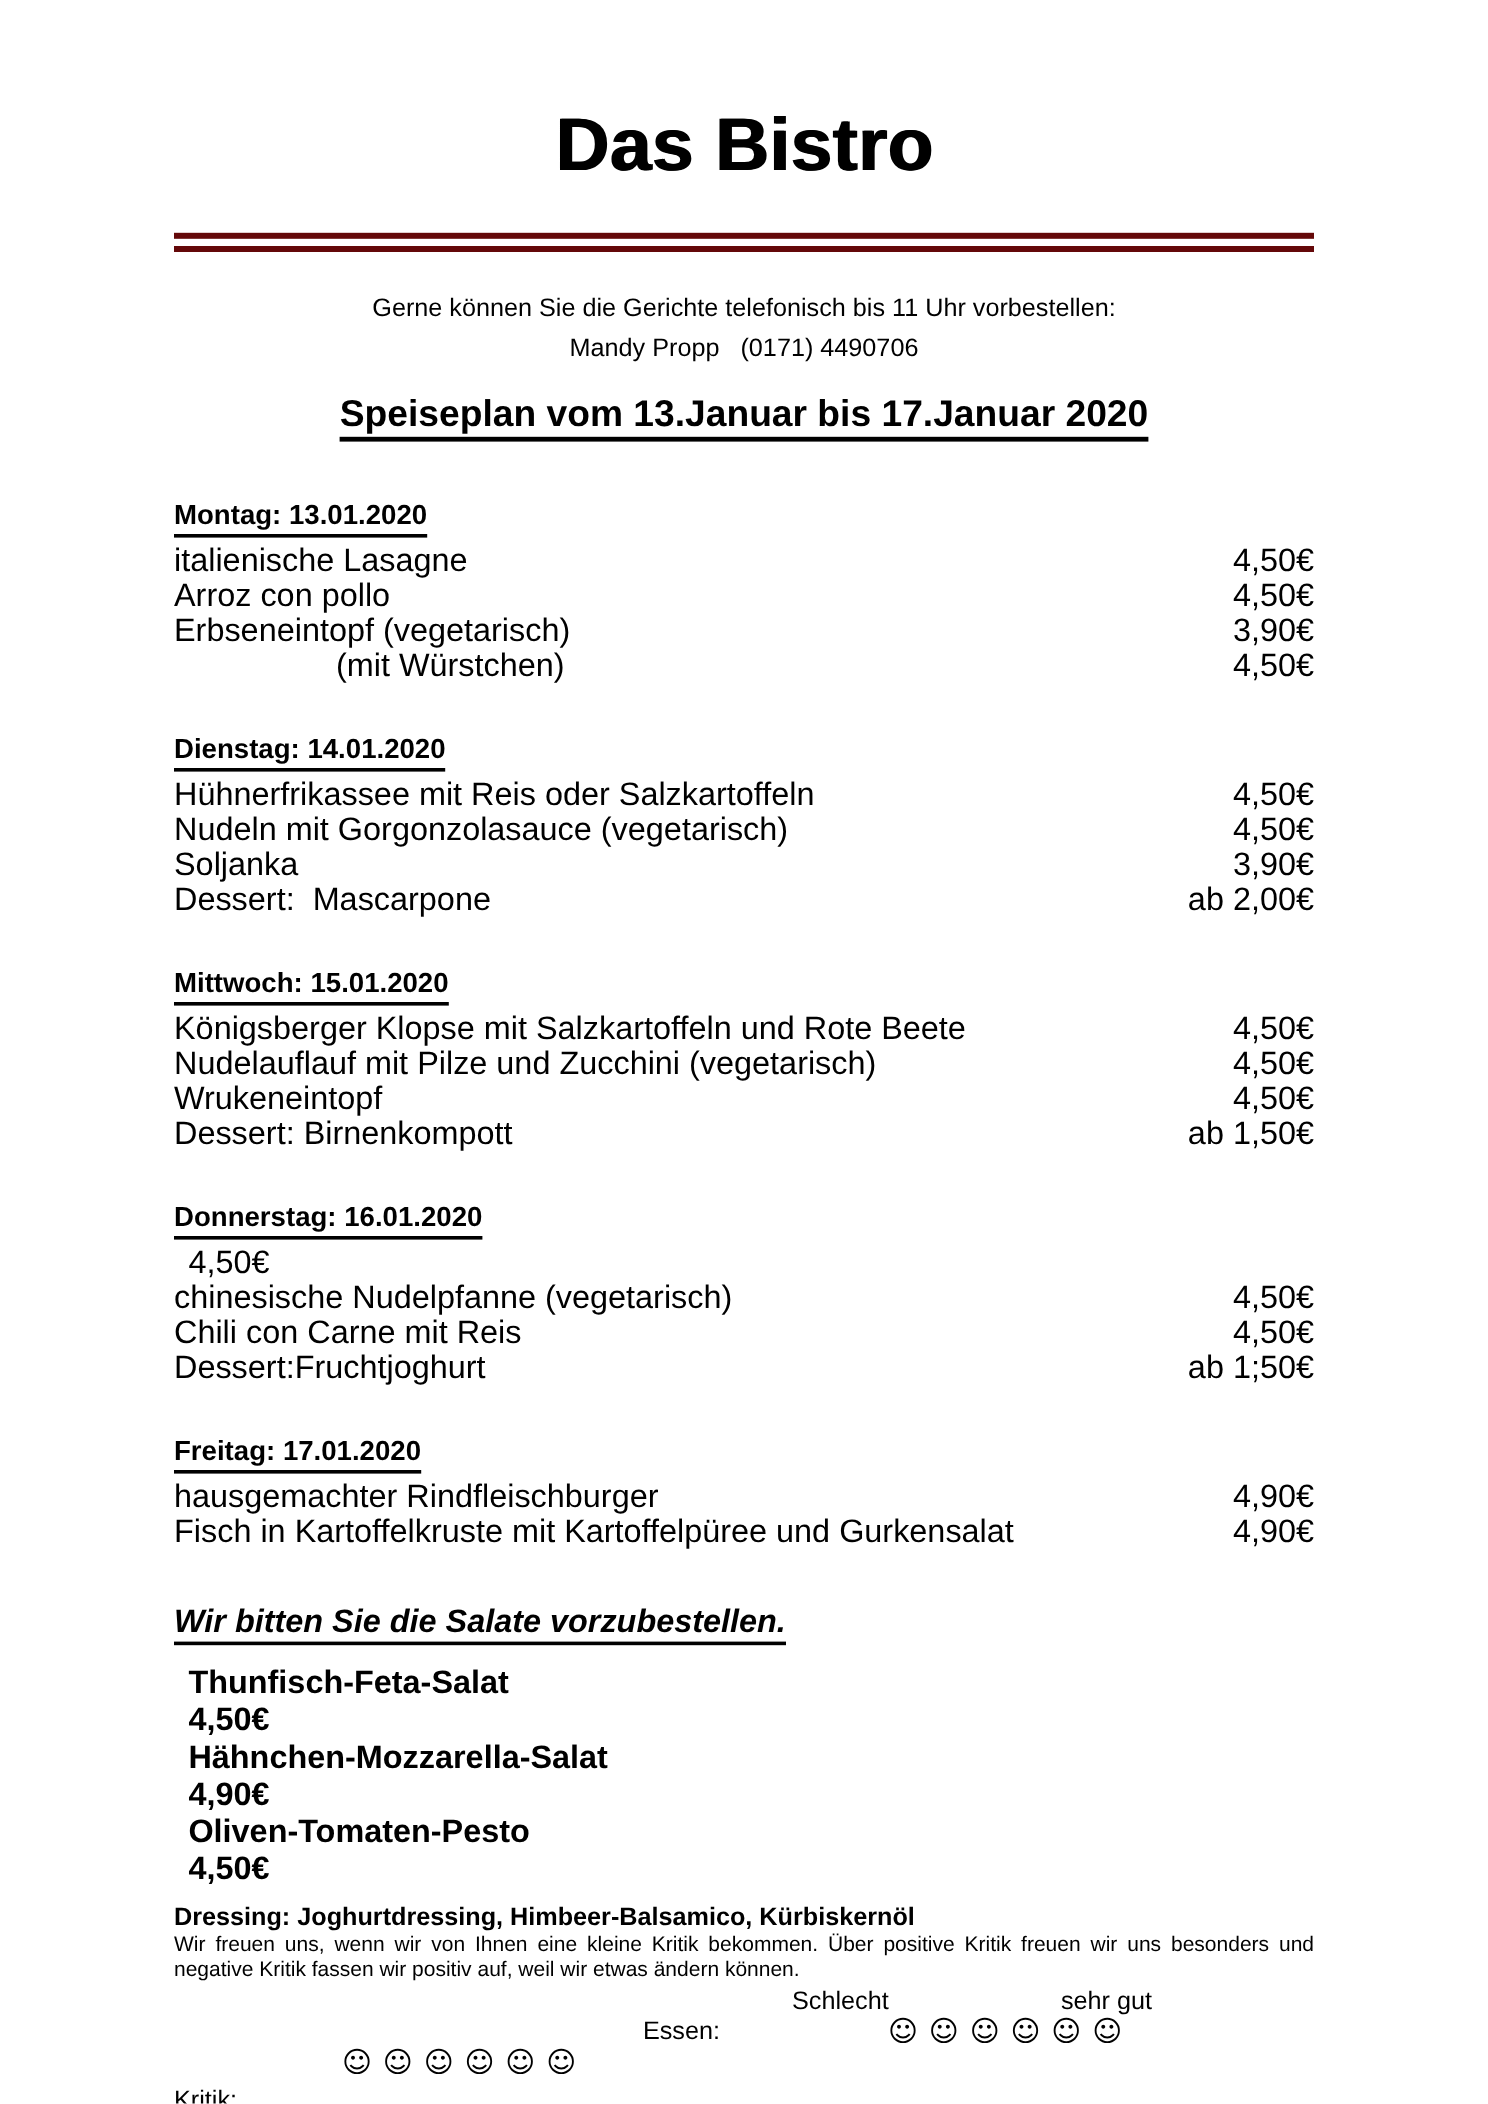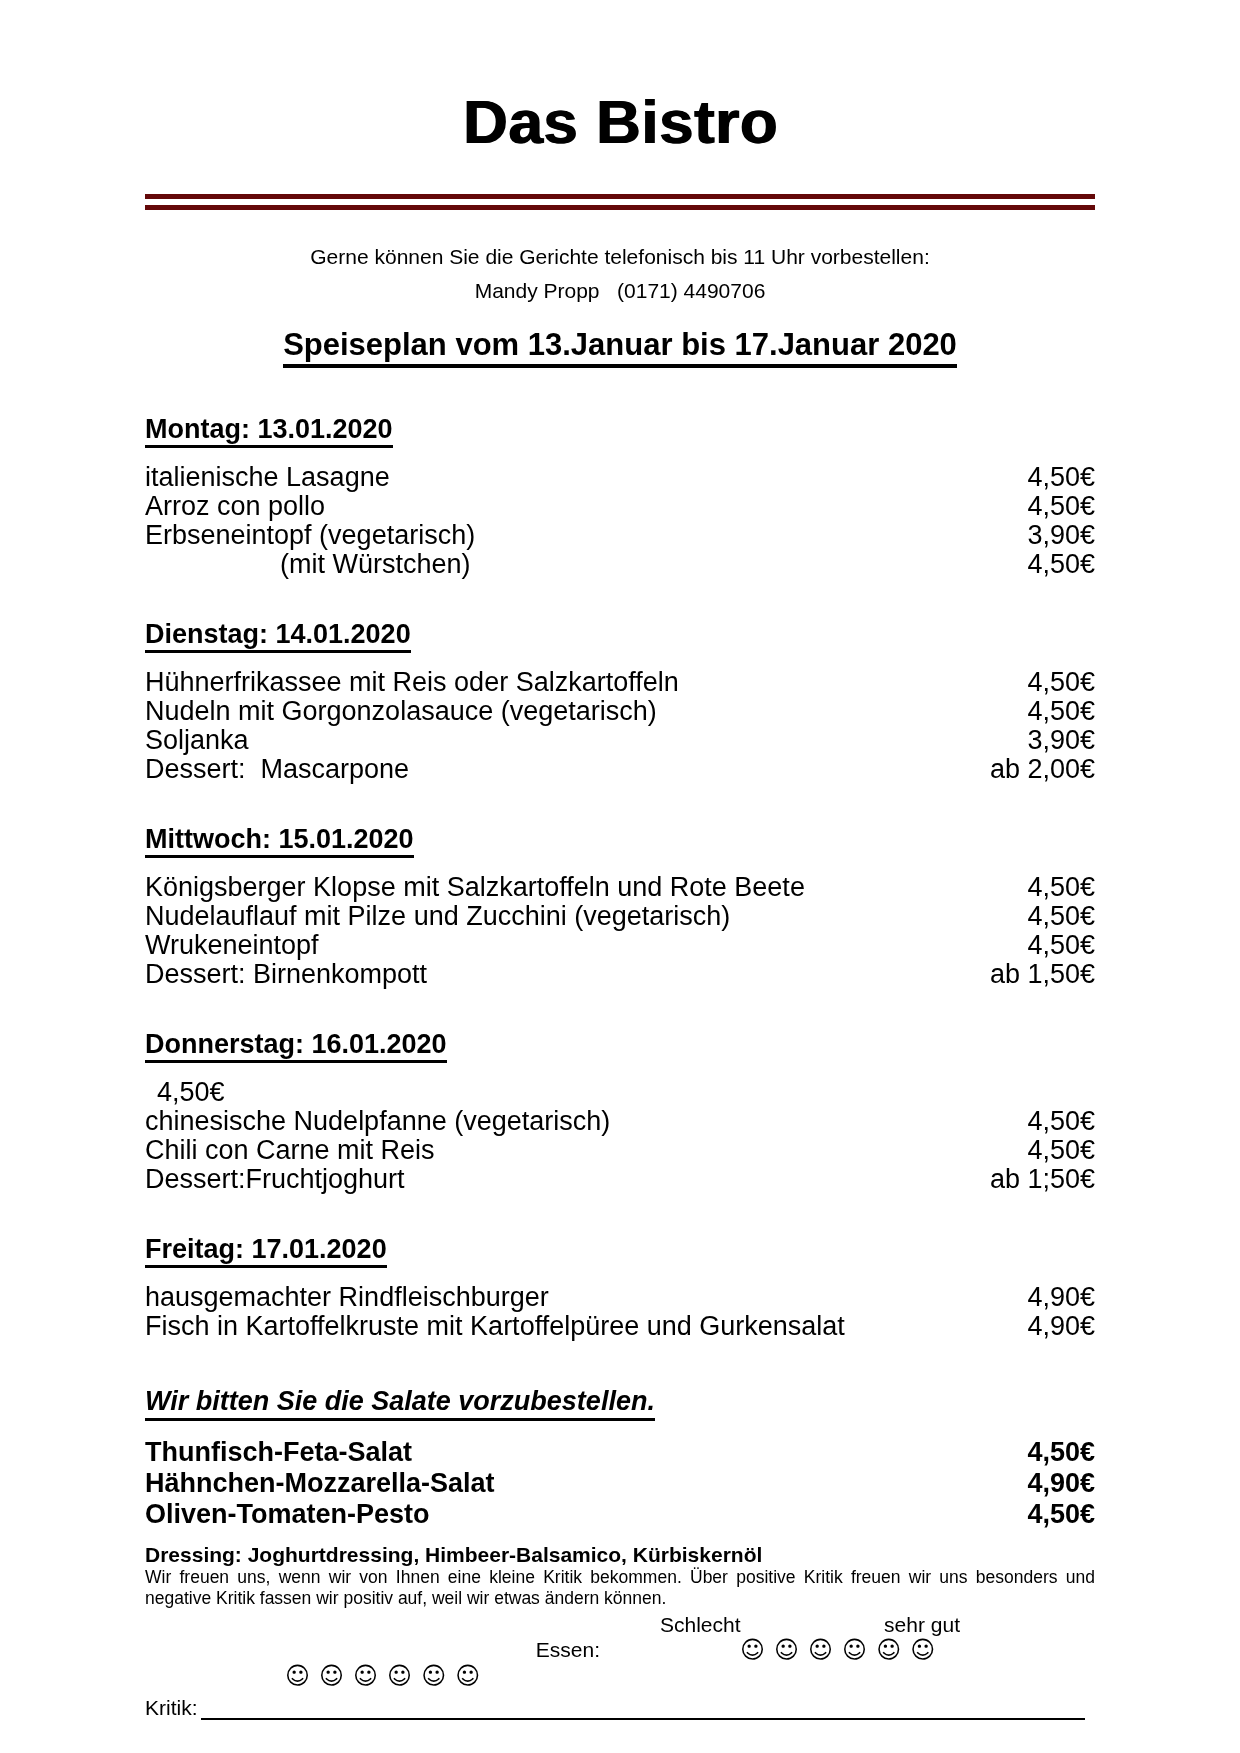--- a/index.html
+++ b/index.html
@@ -32,41 +32,41 @@
     display: inline-block;
     font-size: 31px; font-weight: bold; line-height: 34px;
     border-bottom: 4px solid #000; padding-bottom: 2px;
   }
 
   
   .menu { margin-top: 47px; }
   .day { margin-bottom: 41px; }
   .day-heading {
     display: inline-block;
-    font-size: 27px; font-weight: bold; line-height: 29px;
+    font-size: 23px; font-weight: bold; line-height: 29px;
     border-bottom: 3px solid #000; padding-bottom: 1px;
-    margin-bottom: 15px;
+    margin-bottom: 5px;
   }
   .menu-row {
     display: flex; justify-content: space-between; align-items: baseline;
     font-size: 27px; line-height: 29px;
   }
   .menu-row .item-name { white-space: pre-wrap; }
   .menu-row.indent .item-name { padding-left: 135px; }
   .menu-row .item-price { white-space: pre; margin-left: 12px; }
 
   
   .salads { margin-top: 46px; }
   .salads-heading {
     display: inline-block;
     font-size: 27px; font-weight: bold; font-style: italic; line-height: 29px;
     border-bottom: 3px solid #000; padding-bottom: 2px;
   }
   .salad-rows { margin-top: 16px; }
-  .salad-rows .menu-row { font-weight: bold; line-height: 31px; }
+  .salad-rows .menu-row { font-weight: bold; line-height: 31px; flex-direction: column; }
   .dressing { margin-top: 12px; font-size: 21px; font-weight: bold; line-height: 25px; }
 
   
   .feedback { }
   .feedback-note {
     font-size: 17.5px; line-height: 21px;
     text-align: justify;
   }
   .scale-row {
     margin-top: 4px; margin-left: 515px; width: 300px;

